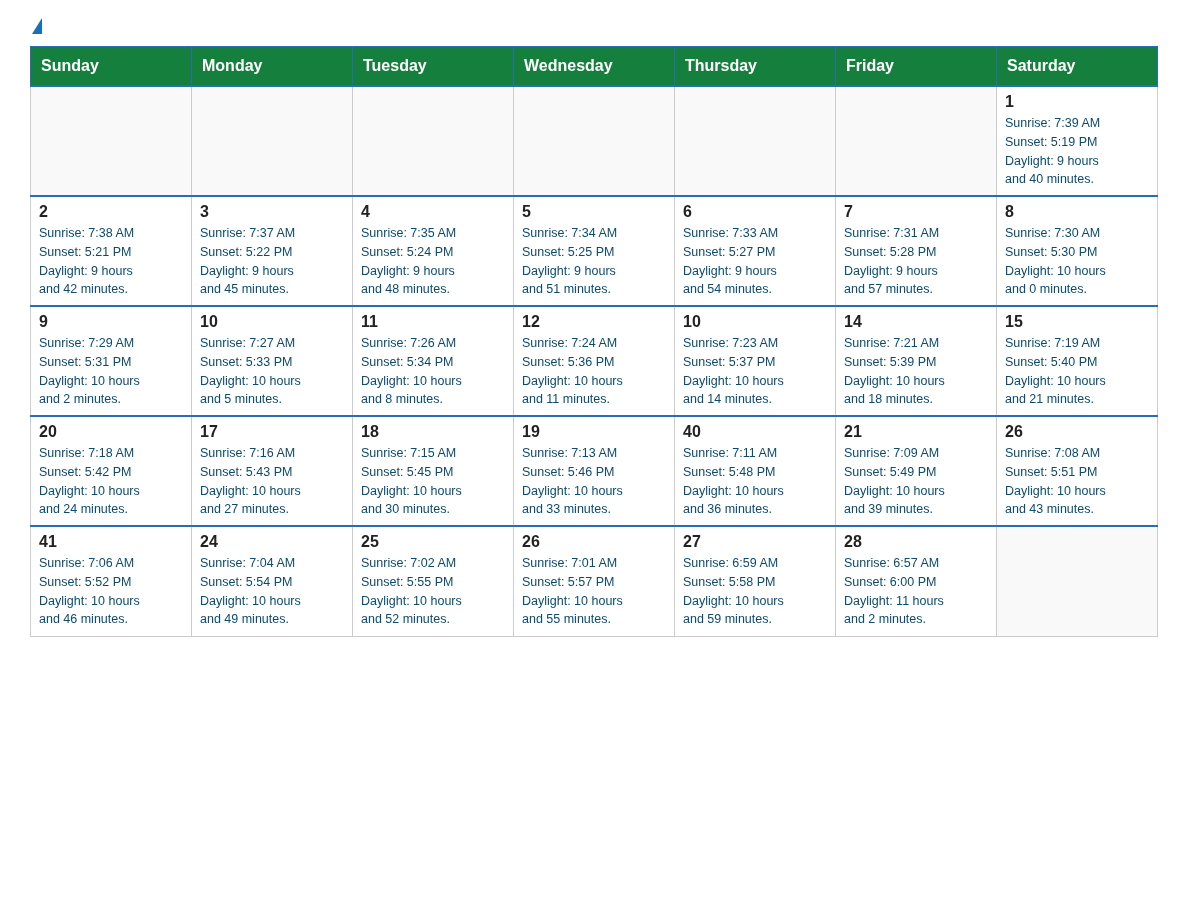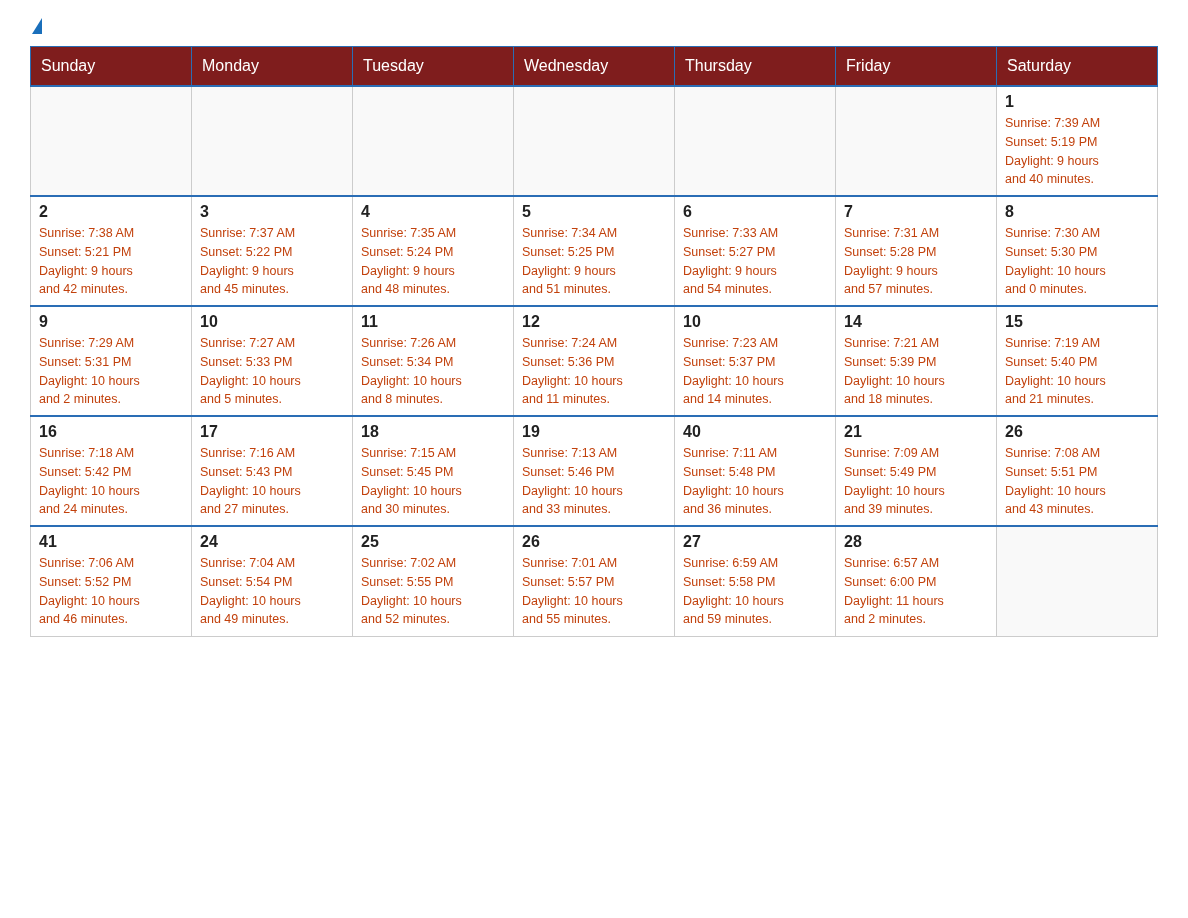--- a/index.html
+++ b/index.html
@@ -58,24 +58,24 @@
       font-size: 20px;
       color: #444;
       margin-top: 4px;
     }
     .calendar {
       width: 100%;
       border-collapse: collapse;
       margin-top: 10px;
     }
     .calendar th {
-      background-color: #7f1d1d;
+      background-color: #15803d;
       color: #fff;
       font-size: 16px;
-      font-weight: 400;
+      font-weight: 700;
       padding: 10px 10px;
       text-align: left;
       border: 1px solid #2a6db5;
     }
     .calendar td {
       vertical-align: top;
       border: 1px solid #ccc;
       padding: 6px 8px;
       width: calc(100% / 7);
       min-height: 100px;
@@ -90,21 +90,21 @@
     }
     .day-number {
       font-size: 16px;
       font-weight: bold;
       color: #222;
       display: block;
       margin-bottom: 3px;
     }
     .day-info {
       font-size: 12.5px;
-      color: #c2410c;
+      color: #0c4a6e;
       line-height: 1.5;
     }
     .empty-cell {
       background: #f9f9f9;
     }
     .logo-line1 {
       display: flex;
       align-items: center;
     }
   </style>
@@ -207,21 +207,21 @@
           <span class="day-number">14</span>
           <div class="day-info">Sunrise: 7:21 AM<br>Sunset: 5:39 PM<br>Daylight: 10 hours<br>and 18 minutes.</div>
         </td>
         <td>
           <span class="day-number">15</span>
           <div class="day-info">Sunrise: 7:19 AM<br>Sunset: 5:40 PM<br>Daylight: 10 hours<br>and 21 minutes.</div>
         </td>
       </tr>
       <tr>
         <td>
-          <span class="day-number">16</span>
+          <span class="day-number">20</span>
           <div class="day-info">Sunrise: 7:18 AM<br>Sunset: 5:42 PM<br>Daylight: 10 hours<br>and 24 minutes.</div>
         </td>
         <td>
           <span class="day-number">17</span>
           <div class="day-info">Sunrise: 7:16 AM<br>Sunset: 5:43 PM<br>Daylight: 10 hours<br>and 27 minutes.</div>
         </td>
         <td>
           <span class="day-number">18</span>
           <div class="day-info">Sunrise: 7:15 AM<br>Sunset: 5:45 PM<br>Daylight: 10 hours<br>and 30 minutes.</div>
         </td>

